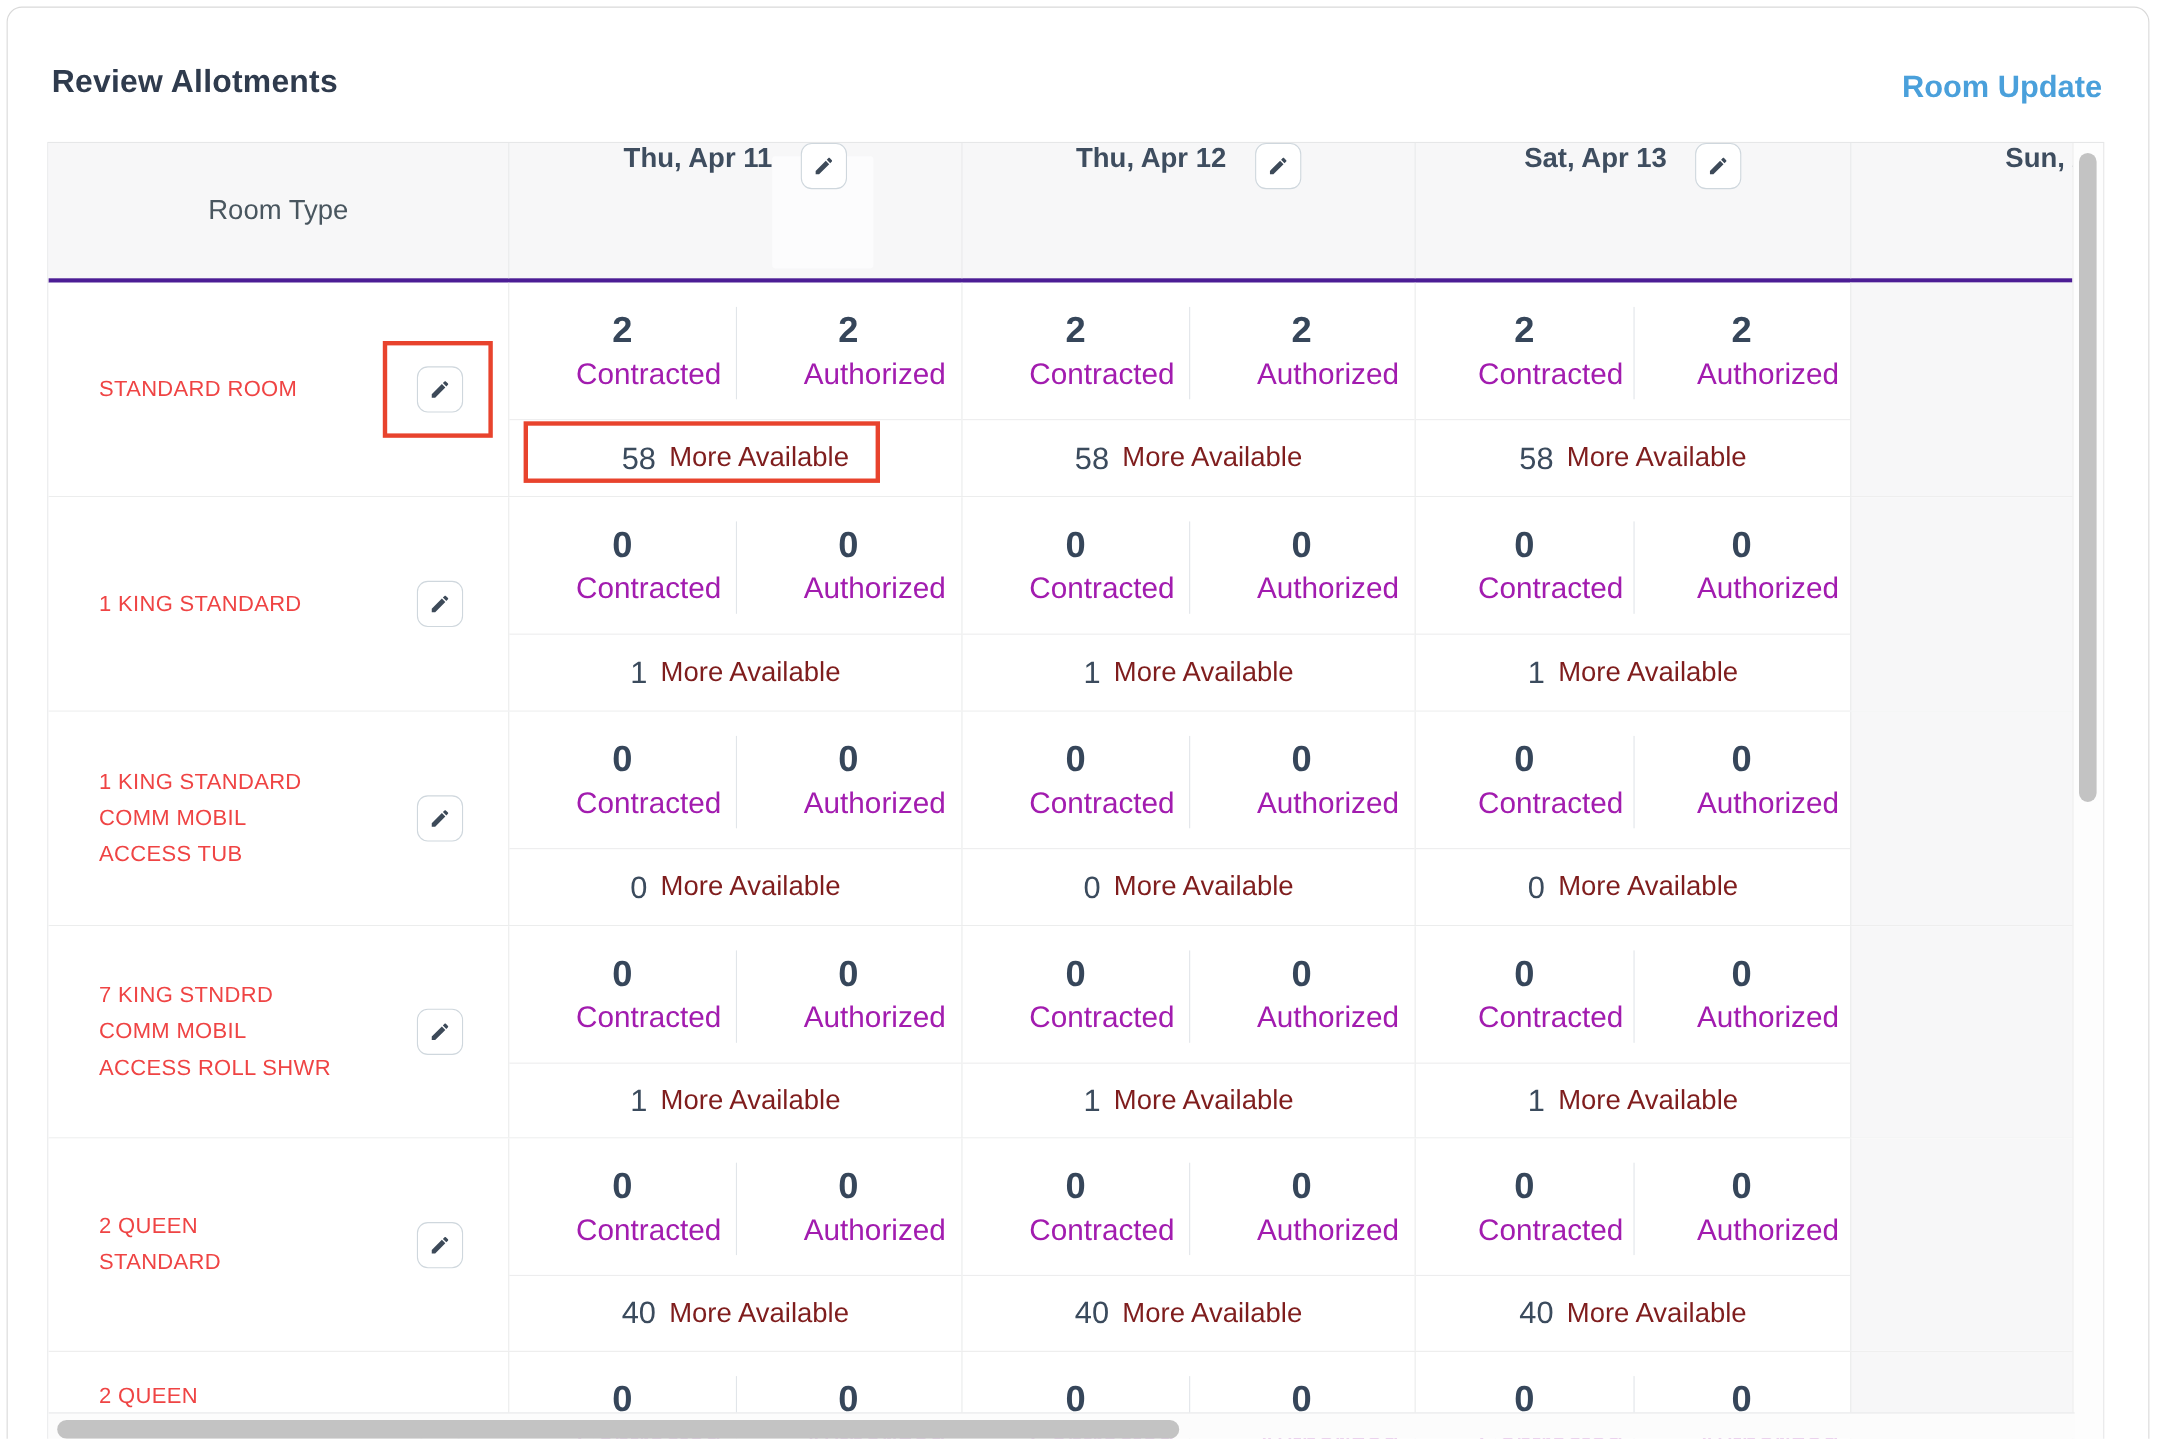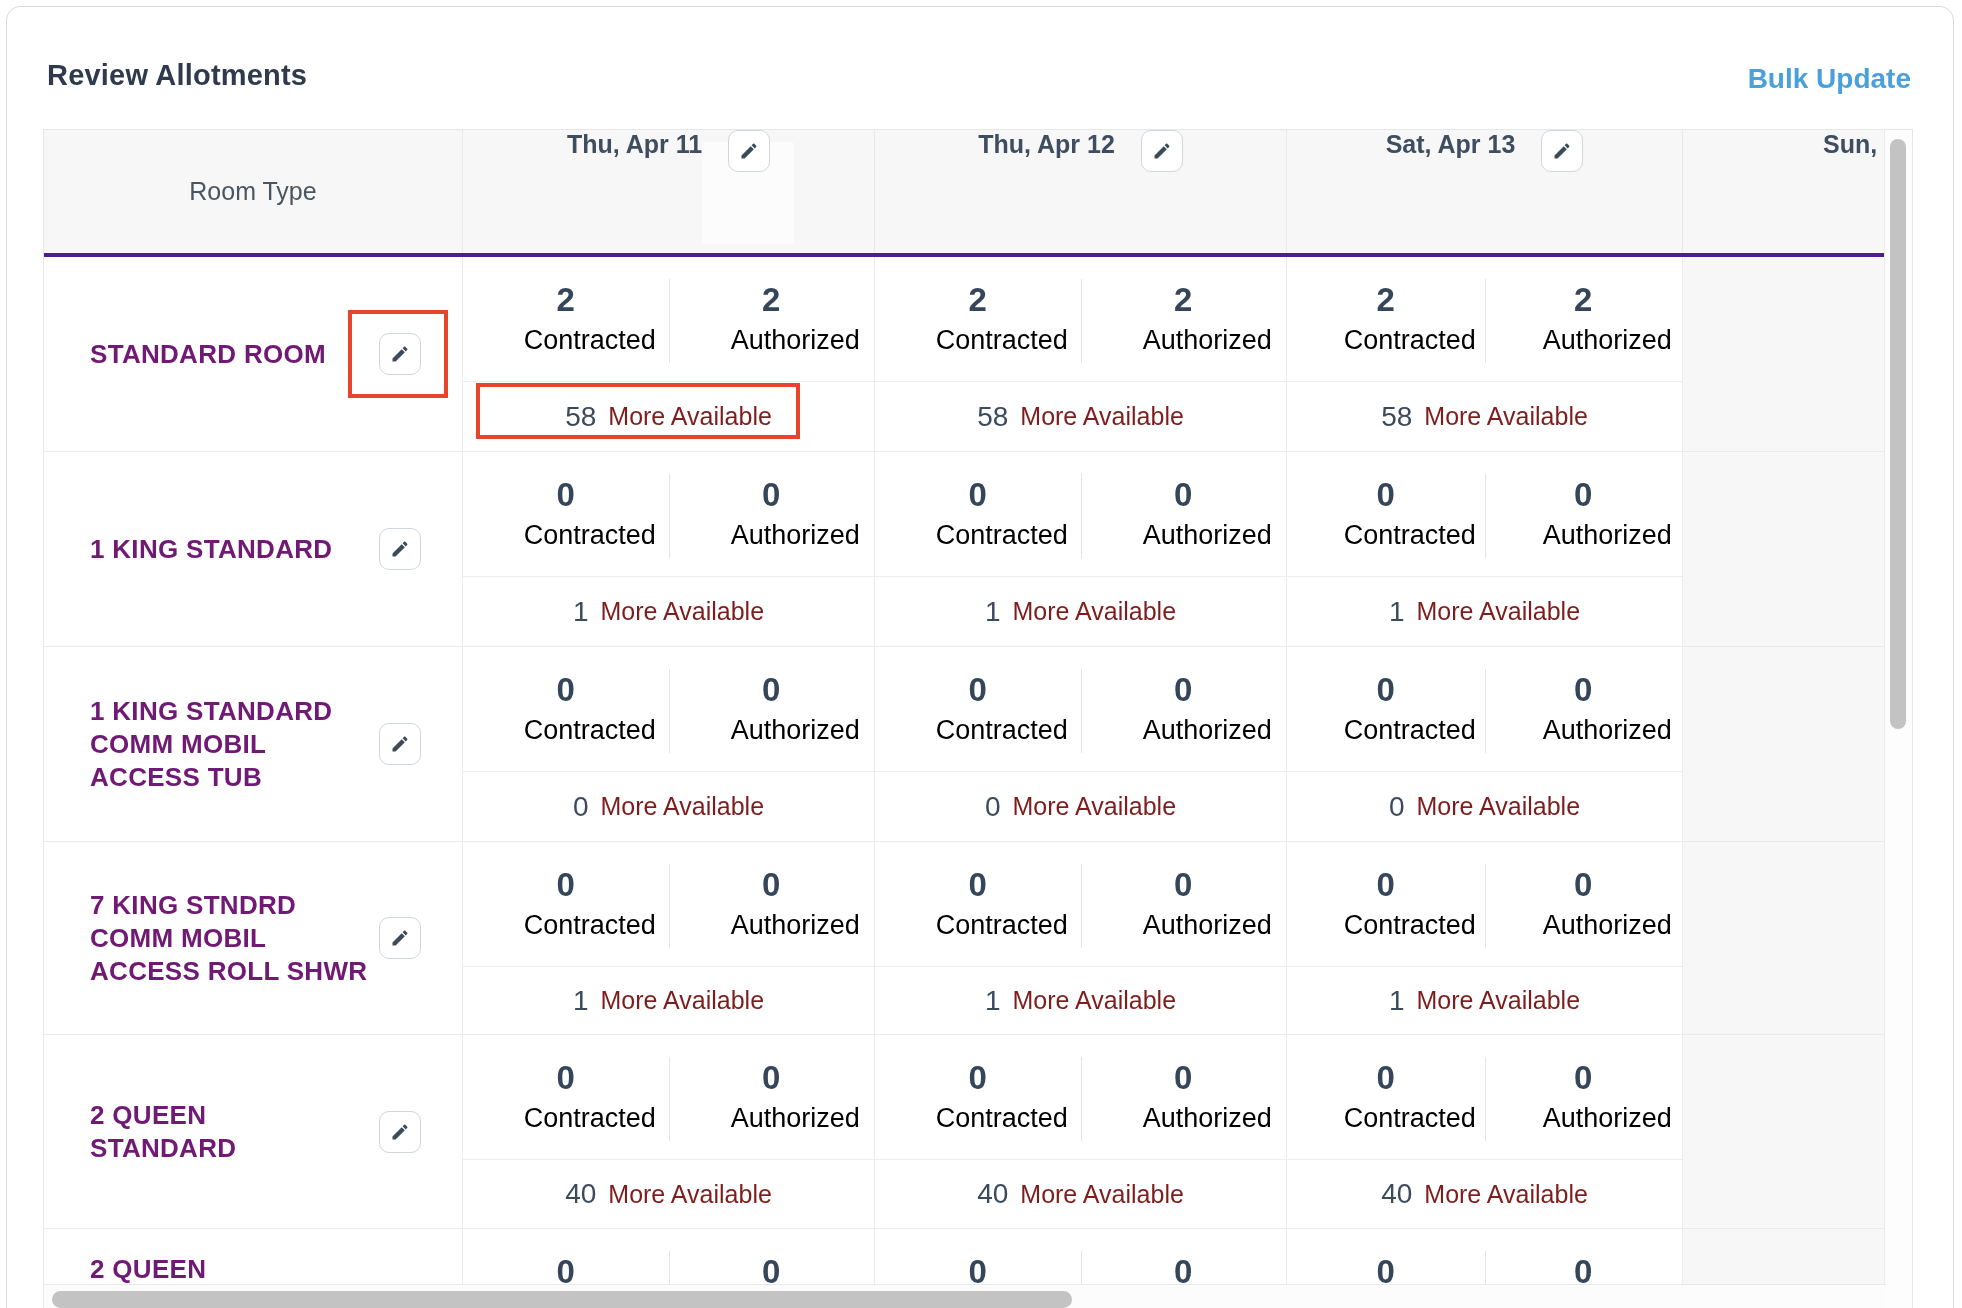--- a/index.html
+++ b/index.html
@@ -38,36 +38,36 @@
               cursor:pointer; flex:none; }
   .edit-btn svg { display:block; }
 
   .g-row { background:#fff; border-bottom:1px solid #eaebec; position:relative; }
   .g-row:nth-child(1){ height:195px; } .g-row:nth-child(2){ height:195px; }
   .g-row:nth-child(3){ height:195px; } .g-row:nth-child(4){ height:193px; }
   .g-row:nth-child(5){ height:194px; } .g-row:nth-child(6){ height:195px; }
 
   .rt-cell { position:relative; display:flex; align-items:center; padding-left:46px; }
   .g-row.partial .rt-cell { align-items:flex-start; padding-top:24px; }
-  .rt-name { width:282px; font-size:26px; font-weight:700; color:#701a75;
+  .rt-name { width:282px; font-size:20px; font-weight:400; color:#ef4444;
              line-height:33px; white-space:pre-line; letter-spacing:.3px; }
   .rt-edit { position:absolute; left:335px; top:50%; transform:translateY(-50%); }
   .red-outline { position:absolute; left:304px; top:50%; transform:translateY(-50%);
                  width:100px; height:88px; border:4px solid #e8432d; pointer-events:none; }
 
   .day-cell { position:relative; border-left:1px solid #eaebec; display:flex;
               flex-direction:column; }
   .day-cell.sun { background:#f7f7f8; }
   .vals { height:125px; border-bottom:1px solid #ededee; display:flex; position:relative; }
   .vals::after { content:""; position:absolute; left:50%; top:22px; height:84px; width:1px;
                  background:#e1e5e9; }
   .vcol { flex:1; display:flex; flex-direction:column; align-items:center;
           justify-content:center; }
   .vnum { font-size:33px; font-weight:700; color:#36465a; line-height:36px; }
-  .vlbl { font-size:27px; color:#000000; margin-top:7px;margin-left:48px; }
+  .vlbl { font-size:27px; color:#a21caf; margin-top:7px;margin-left:48px; }
   .more { flex:1; position:relative; display:flex; align-items:center;
           justify-content:center; gap:12px; }
   .more-num { font-size:28px; font-weight:400; color:#3b4b5d; }
   .more-lbl { font-size:25px; color:#7f1d1d; }
   .red-frame { position:absolute; left:13px; top:1px; width:324px; height:56px;
                border:4px solid #e8432d; pointer-events:none; }
 
   .vscroll { position:absolute; top:0; right:0; width:28px; height:100%;
              background:#fdfdfd; border-left:1px solid #ececec; }
   .vthumb { position:absolute; top:9px; left:5px; width:16px; height:590px;
@@ -75,21 +75,21 @@
   .hscroll { position:absolute; left:0; bottom:0; height:30px; width:1842px;
              background:#fcfcfc; border-top:1px solid #e7e8e9; }
   .hthumb { position:absolute; left:8px; top:6px; width:1020px; height:17px;
             background:#c3c3c3; border-radius:9px; }
 </style>
 </head>
 <body>
 
 <div class="card">
   <div class="page-title">Review Allotments</div>
-  <a class="bulk-update">Bulk Update</a>
+  <a class="bulk-update">Room Update</a>
 
   <div class="table-wrap">
     <div class="grid-area">
       <div class="g-header">
         <div class="h-roomtype">Room Type</div>
 
       <div class="h-day">
             <span class="h-band"></span>
             <span class="h-day-label">Thu, Apr 11</span>
             <button class="edit-btn">

